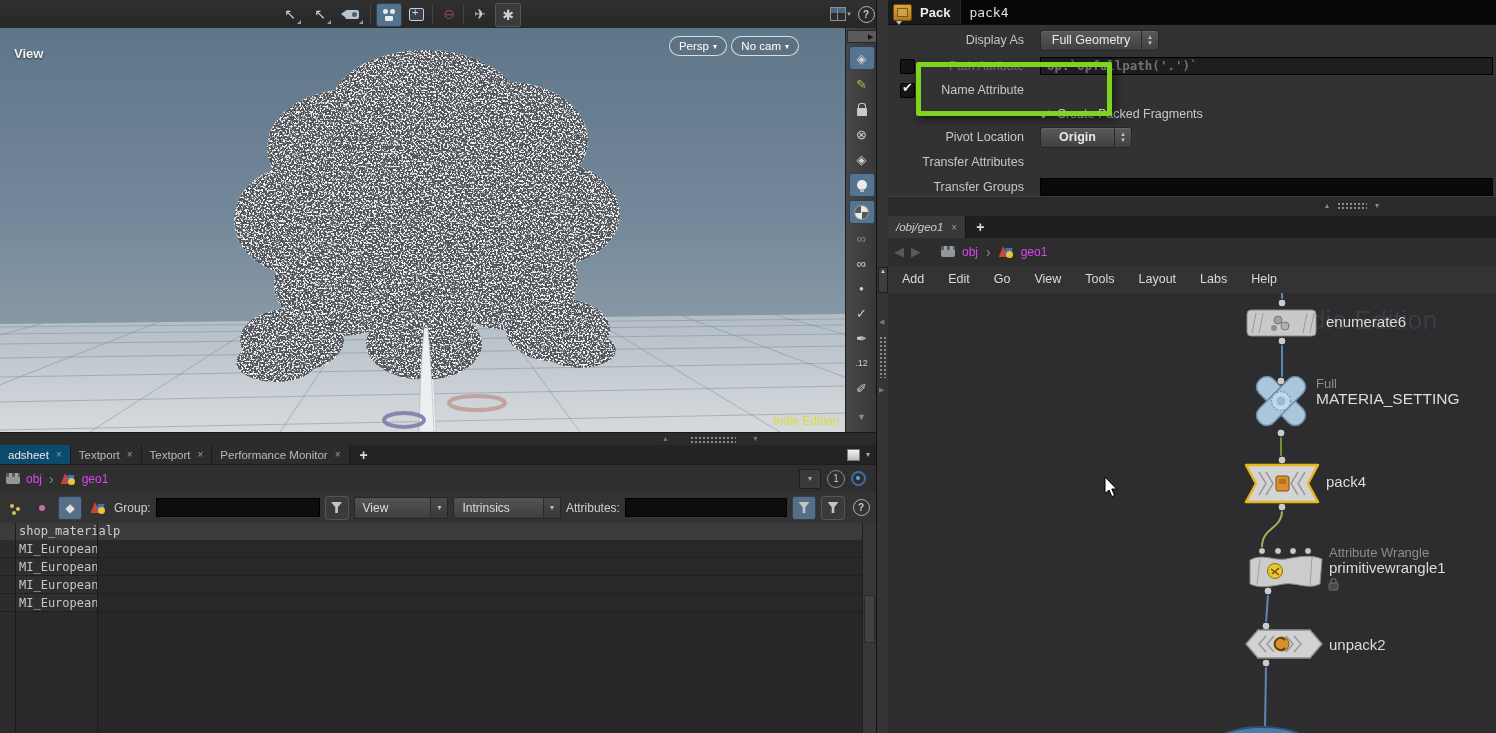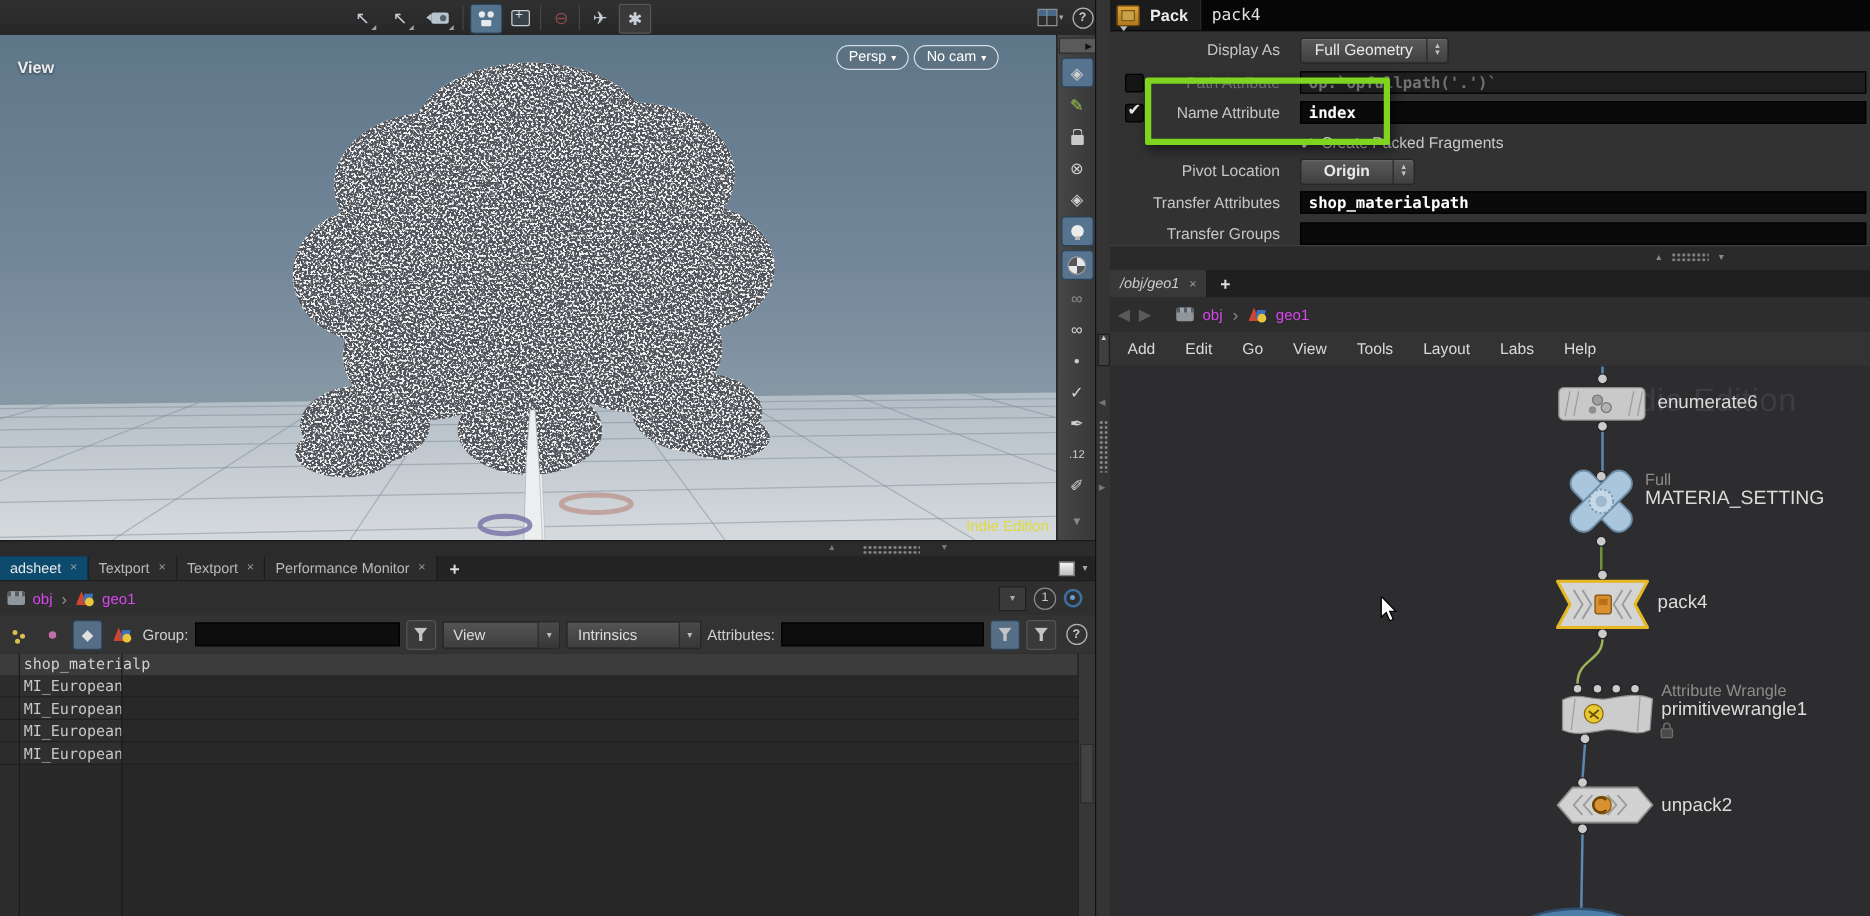--- a/index.html
+++ b/index.html
@@ -467,21 +467,20 @@
         <div class="pcb"></div>
         <div class="plab dim">Path Attribute</div>
         <div class="pfield dim">op:`opfullpath('.')`</div>
       </div>
 
       <div class="prow" style="top:81px">
         <div class="pcb">
             <span class="chk">✔</span>
           </div>
         <div class="plab">Name Attribute</div>
-        <div class="pfield">index</div>
       </div>
 
       <div class="prow" style="top:105px">
         <div class="pcb ghost"></div>
           <div class="plab"></div>
         <div class="cpf">
           <span class="c2">✔</span>
           <span>Create Packed Fragments</span>
         </div>
       </div>
@@ -494,21 +493,20 @@
           <span class="spin">
               <i>▴</i>
               <i>▾</i>
             </span>
         </div>
       </div>
 
       <div class="prow" style="top:153px">
         <div class="pcb ghost"></div>
           <div class="plab">Transfer Attributes</div>
-        <div class="pfield">shop_materialpath</div>
       </div>
 
       <div class="prow" style="top:178px">
         <div class="pcb ghost"></div>
           <div class="plab">Transfer Groups</div>
         <div class="pfield"></div>
       </div>
 
       <div id="hl-green"></div>
     </div>

